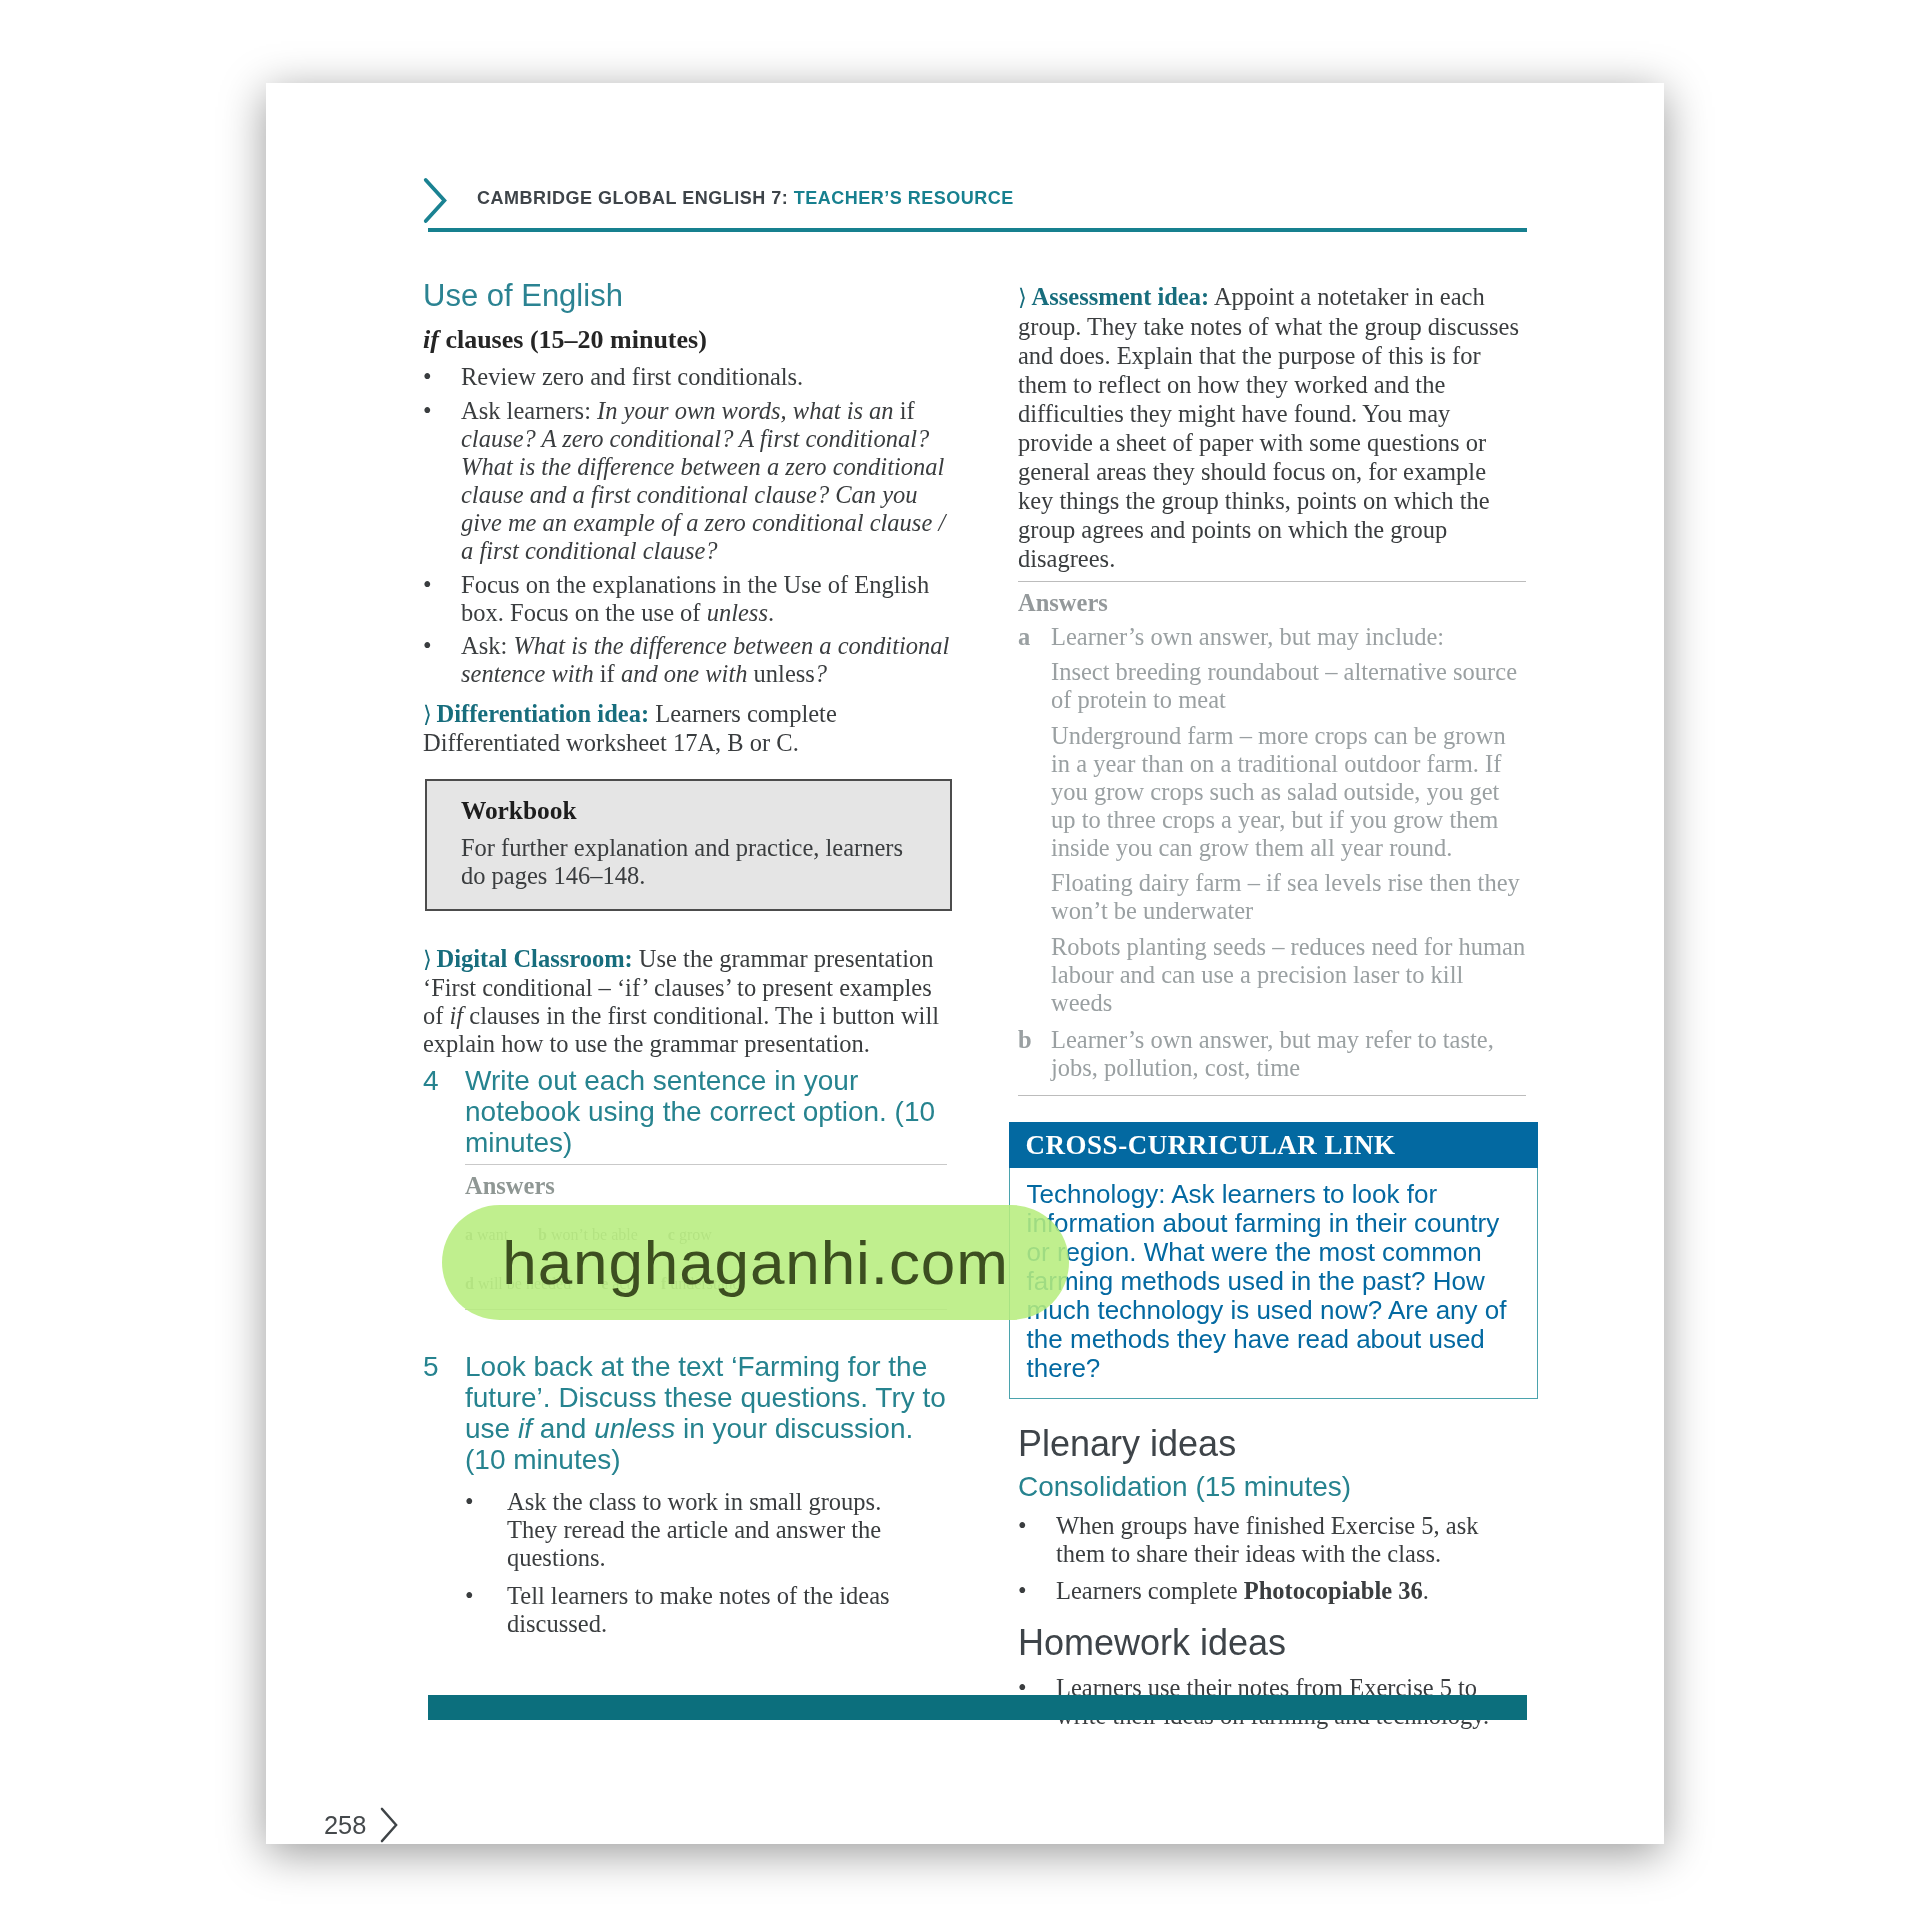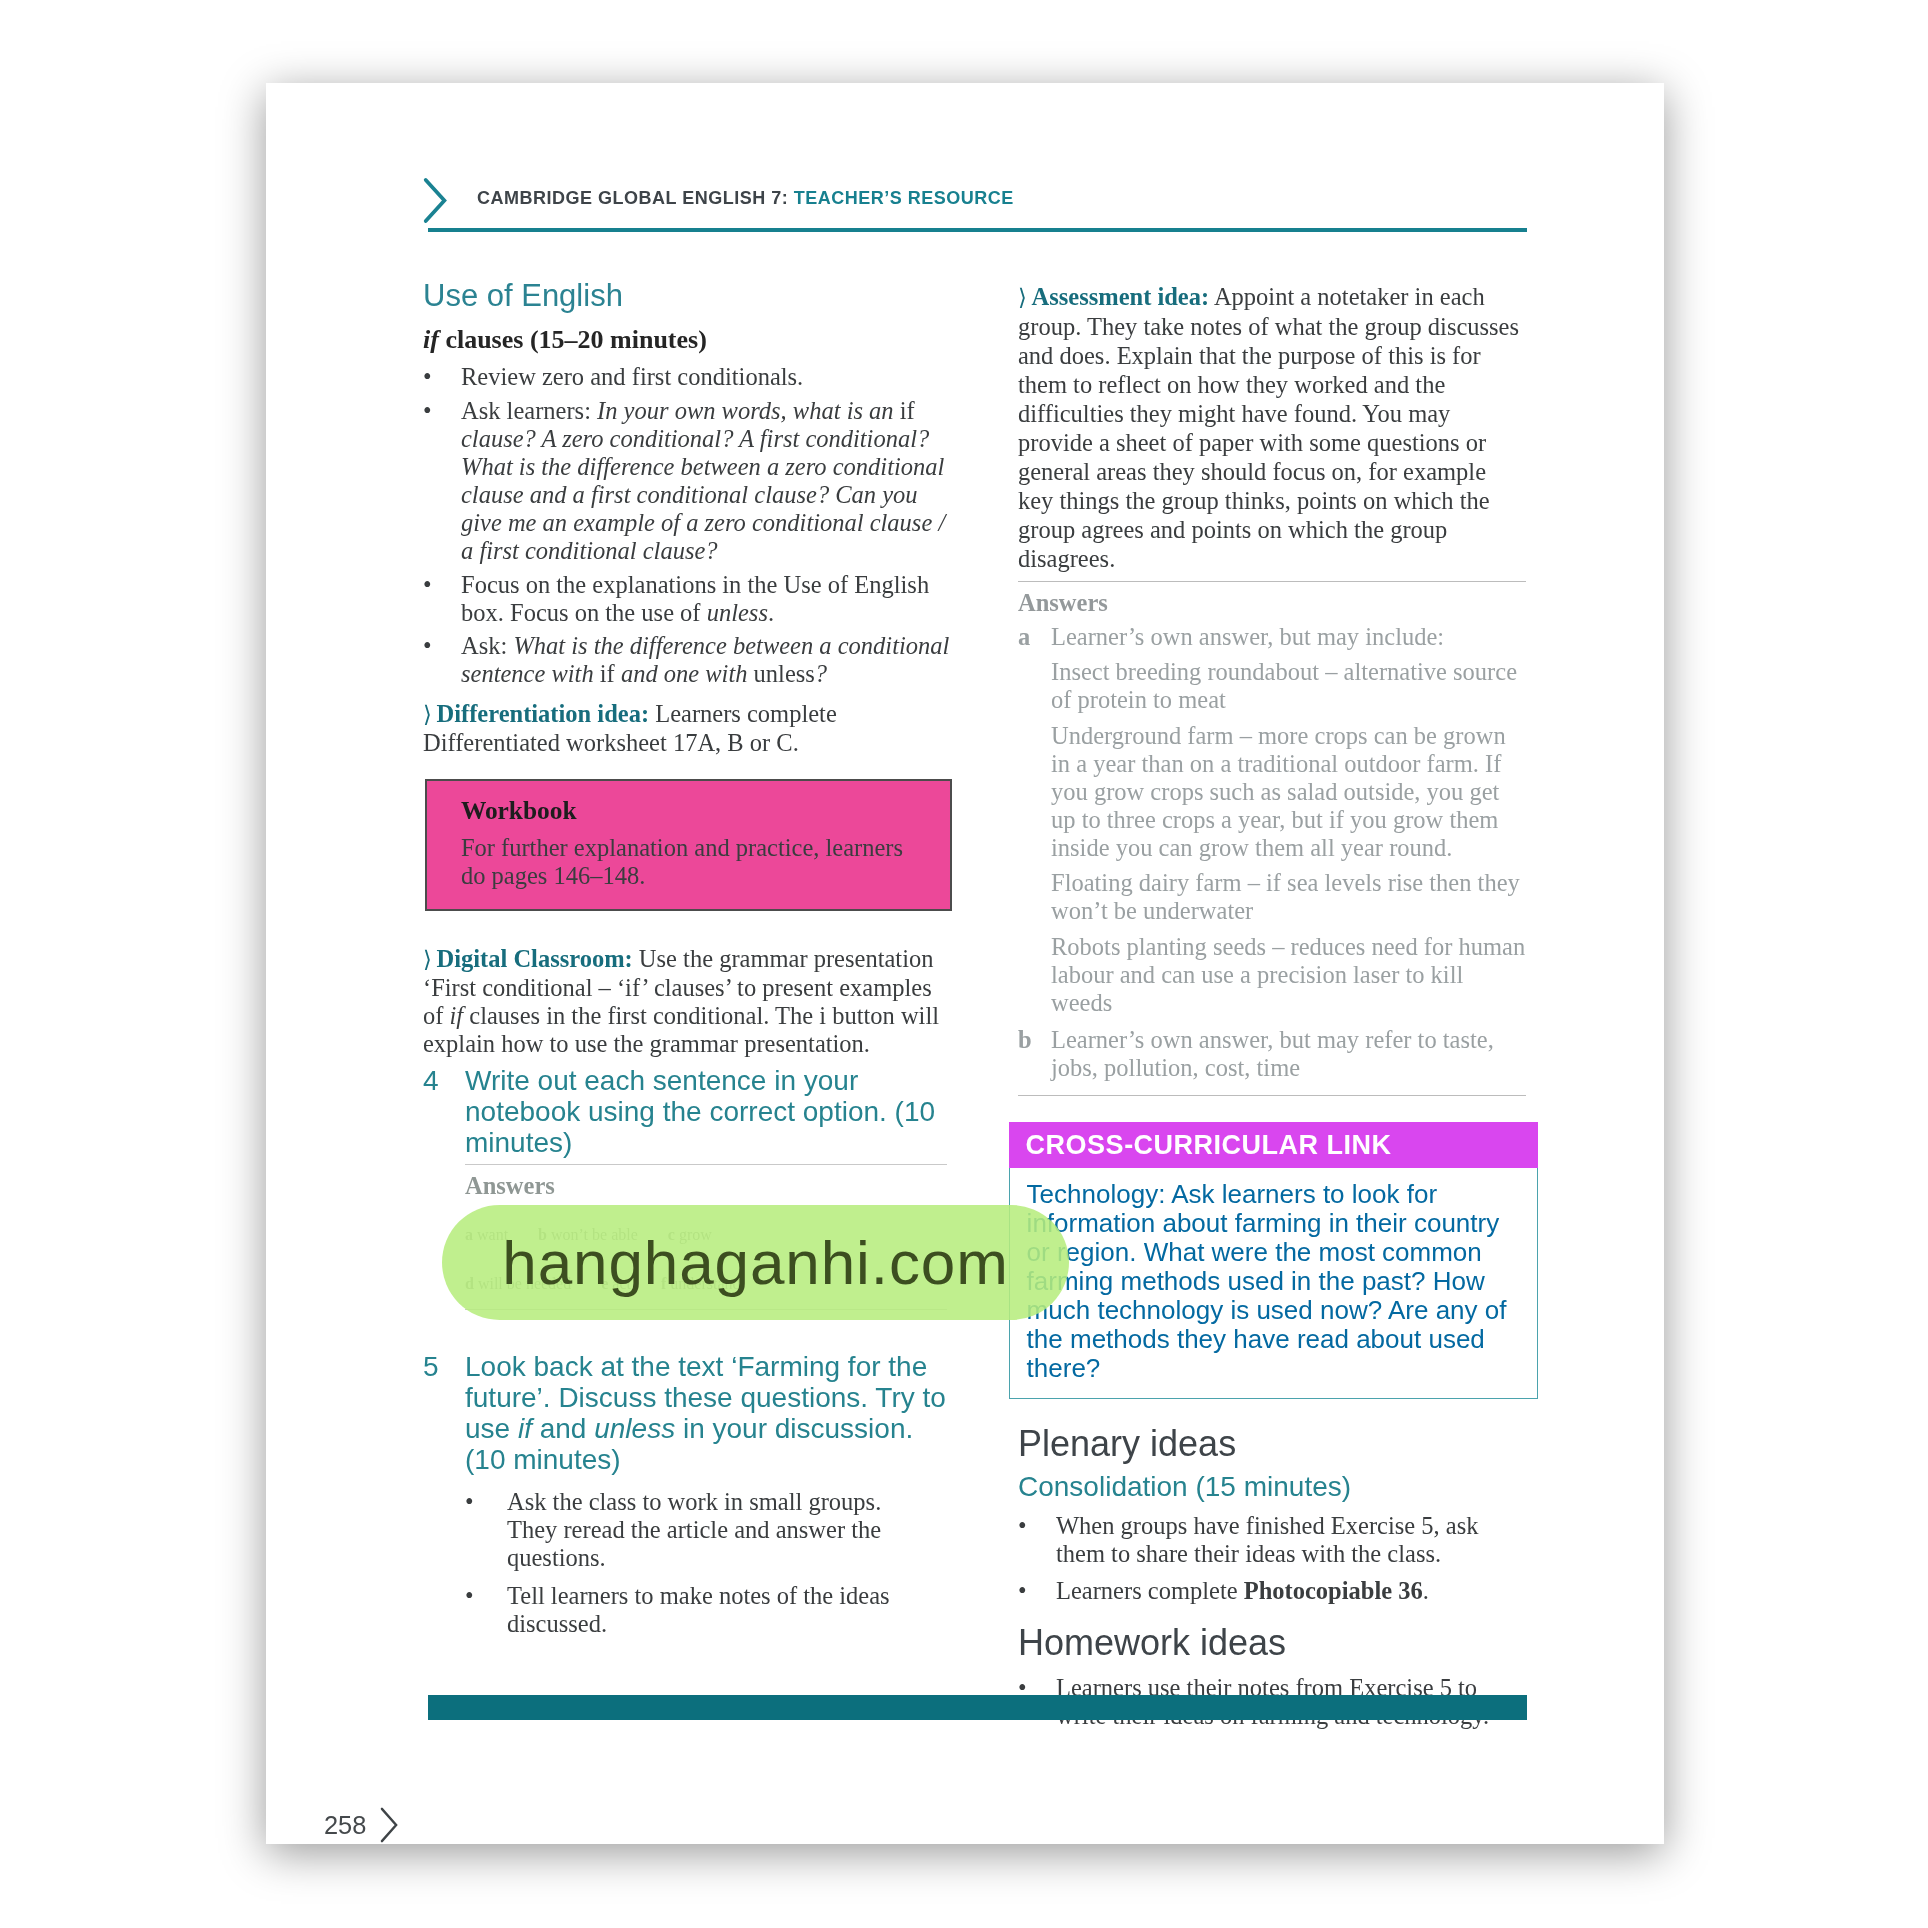--- a/index.html
+++ b/index.html
@@ -22,21 +22,21 @@
   h2.teal-lg{margin:5.6px 0 0 0;font-family:"Liberation Sans",sans-serif;font-weight:500;
              font-size:31px;line-height:38px;color:#2b8392;}
   .if-head{margin-top:9.4px;font-size:26px;line-height:32px;font-weight:700;color:#252525;}
   .bullet{display:flex;margin-top:5.6px;}
   .bullet .dot{flex:0 0 38px;color:#3a3d3f;}
   .bullet.nested{margin-left:42px;}
   .bullet.nested .dot{flex:0 0 42px;}
   .teal-label{color:#176d7d;font-weight:700;}
   .lab-par{margin-top:11.3px;}
   .chev{color:#176d7d;font-weight:400;font-size:22.6px;padding-right:4.7px;}
-  .workbook{margin:22.6px 0 0 1.9px;width:527px;background:#ec4899;border:2.8px solid #4c4c4c;
+  .workbook{margin:22.6px 0 0 1.9px;width:527px;background:#e5e5e5;border:2.8px solid #4c4c4c;
             box-sizing:border-box;padding:15px 26px 19px 34px;}
   .workbook .wb-title{font-weight:700;font-size:25.4px;color:#1d1d1d;}
   .workbook .wb-text{margin-top:9.4px;}
   .num-head{display:flex;margin-top:7.5px;font-family:"Liberation Sans",sans-serif;
             font-weight:500;font-size:28px;line-height:31px;color:#26838f;}
   .num-head .num{flex:0 0 42px;}
   .num-head em{font-style:italic;}
   .indent{margin-left:42px;}
   .ex-body{margin-top:3.8px;width:485px;}
   
@@ -47,21 +47,21 @@
   .ans-row b{font-weight:700;}
   .ans-row .pair{margin-right:26px;}
   .ans-right{margin-top:7.5px;border-top:1.9px solid #bcbcbc;border-bottom:1.9px solid #bcbcbc;
              padding:7.5px 0 13px 0;color:#9aa0a2;}
   .ans-right .ans-title{font-weight:700;font-size:24.5px;color:#94999b;}
   .kv{display:flex;margin-top:5.6px;font-size:24.5px;line-height:28px;}
   .kv .k{flex:0 0 33px;font-weight:700;}
   .ans-par{margin:7.5px 0 0 33px;font-size:24.5px;line-height:28px;}
   
   .cc-box{margin:26px 0 0 -9.4px;width:529px;box-sizing:border-box;}
-  .cc-head{background:#d946ef;color:#ffffff;font-family:Liberation Sans, sans-serif;
+  .cc-head{background:#0369a1;color:#ffffff;font-family:Liberation Serif, serif;
            font-weight:700;font-size:27px;letter-spacing:0.5px;padding:7.5px 0 7.5px 17px;}
   .cc-body{border:1.9px solid #4ba3ad;border-top:none;padding:11.3px 17px 15px 17px;
            font-family:"Liberation Sans",sans-serif;font-size:26px;line-height:29px;color:#0369a1;}
   .big-head{margin-top:24.5px;font-family:"Liberation Sans",sans-serif;font-weight:500;
             font-size:36px;line-height:41px;color:#3e4449;}
   .teal-md{margin-top:6px;font-family:"Liberation Sans",sans-serif;font-weight:500;
            font-size:28px;line-height:34px;color:#26838f;}
   
   .foot-bar{position:absolute;left:162px;top:1612px;width:1099px;height:25.4px;background:#0c6f7d;}
   .page-num{position:absolute;left:58px;top:1723px;display:flex;align-items:center;

